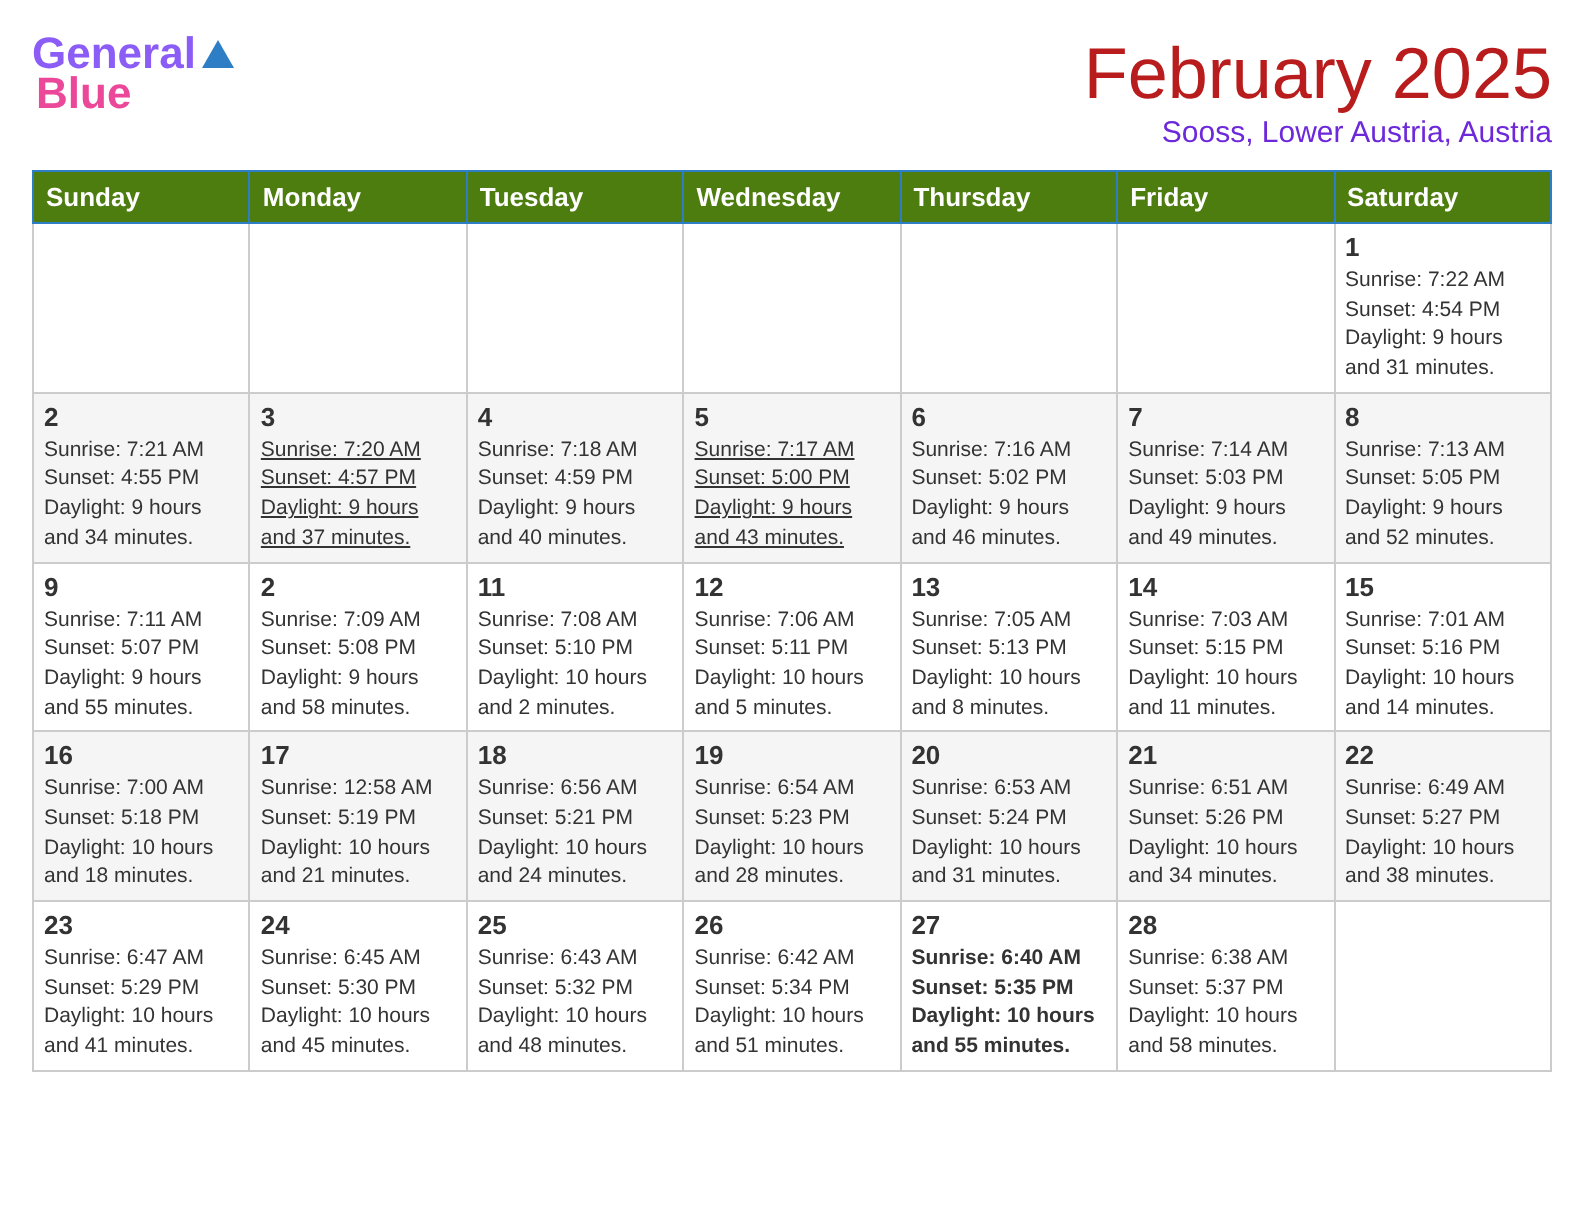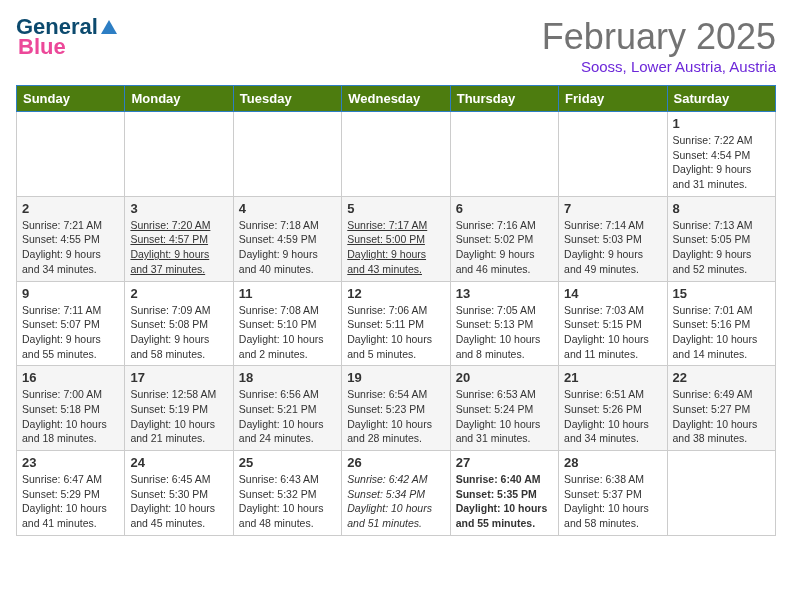--- a/index.html
+++ b/index.html
@@ -19,29 +19,29 @@
     .logo {
       display: flex;
       flex-direction: column;
       align-items: flex-start;
     }
     .logo-text {
       font-size: 22px;
       font-weight: bold;
       line-height: 1;
     }
-    .logo-general { color: #0c4a6e; }
+    .logo-general { color: #8b5cf6; }
     .logo-blue { color: #1a6bbf; }
     .title-block {
       text-align: right;
     }
     .month-year {
       font-size: 36px;
       font-weight: normal;
-      color: #737373;
+      color: #b91c1c;
     }
     .location {
       font-size: 15px;
       color: #6d28d9;
     }
     .calendar {
       width: 100%;
       border-collapse: collapse;
       border: 1px solid #ccc;
     }
@@ -274,21 +274,21 @@
 Daylight: 10 hours and 45 minutes.</div>
         </td>
         <td>
           <span class="day-num">25</span>
           <div class="day-info" style="white-space: pre-line;">Sunrise: 6:43 AM
 Sunset: 5:32 PM
 Daylight: 10 hours and 48 minutes.</div>
         </td>
         <td>
           <span class="day-num">26</span>
-          <div class="day-info" style="white-space: pre-line; font-style: italic;">Sunrise: 6:42 AM
+          <div class="day-info" style="white-space: pre-line;">Sunrise: 6:42 AM
 Sunset: 5:34 PM
 Daylight: 10 hours and 51 minutes.</div>
         </td>
         <td>
           <span class="day-num">27</span>
           <div class="day-info" style="white-space: pre-line; font-weight: bold;">Sunrise: 6:40 AM
 Sunset: 5:35 PM
 Daylight: 10 hours and 55 minutes.</div>
         </td>
         <td>

